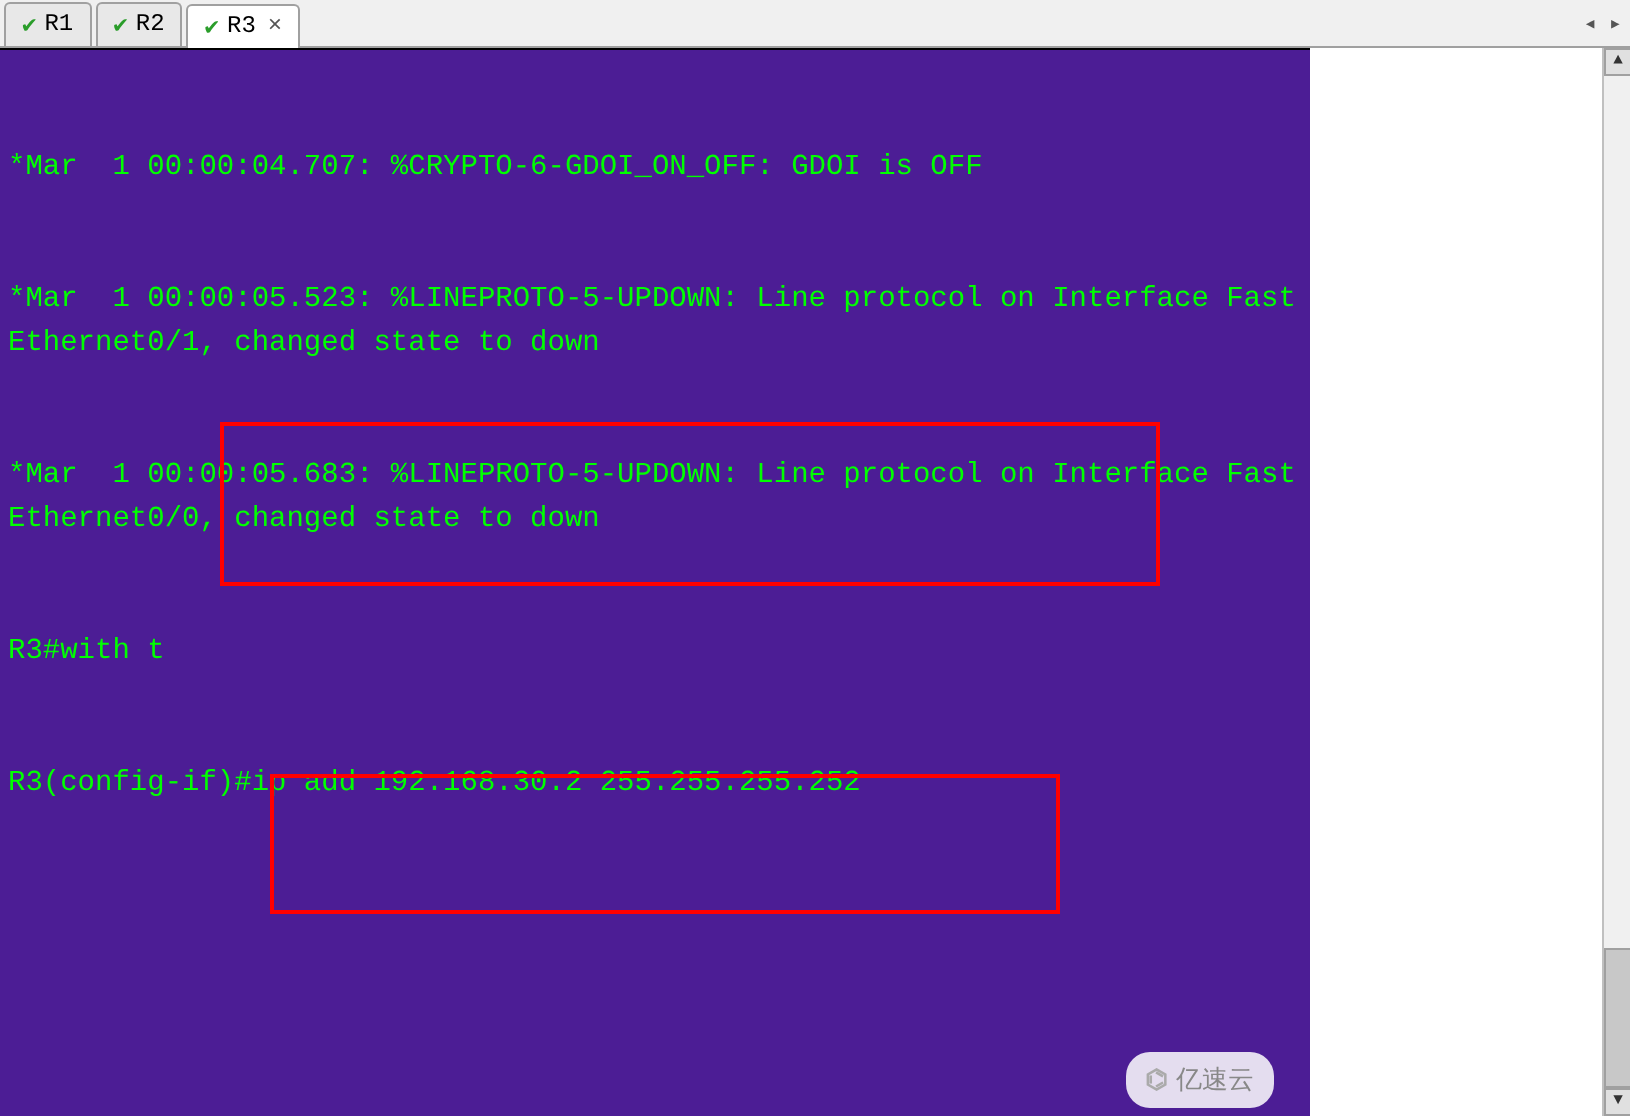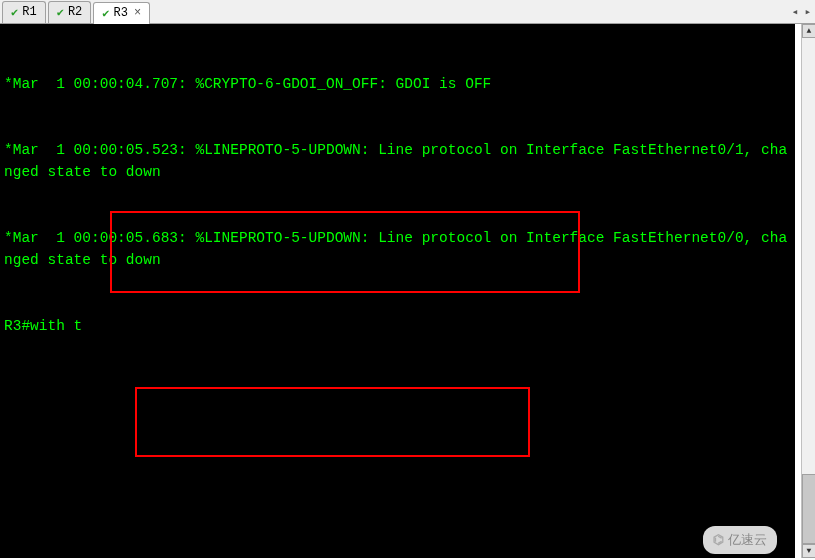--- a/index.html
+++ b/index.html
@@ -57,23 +57,23 @@
     .tabbar-right {
       margin-left: auto;
       display: flex;
       align-items: center;
       padding-right: 4px;
       gap: 6px;
       color: #555;
       font-size: 11px;
     }
     .terminal {
-      background: #000000;
+      background: #4c1d95;
       color: #00ff00;
-      width: 795px;
+      width: 655px;
       height: 534px;
       padding: 4px 4px 12px 4px;
       white-space: pre-wrap;
       word-break: break-all;
       line-height: 22px;
       position: relative;
       border-top: 1px solid #000;
     }
     .terminal-line {
       display: block;
@@ -169,20 +169,21 @@
     <span>◂</span>
     <span>▸</span>
   </div>
 </div>
 
 <div class="terminal">
   <span class="terminal-line">*Mar  1 00:00:04.707: %CRYPTO-6-GDOI_ON_OFF: GDOI is OFF</span>
   <span class="terminal-line">*Mar  1 00:00:05.523: %LINEPROTO-5-UPDOWN: Line protocol on Interface FastEthernet0/1, changed state to down</span>
   <span class="terminal-line">*Mar  1 00:00:05.683: %LINEPROTO-5-UPDOWN: Line protocol on Interface FastEthernet0/0, changed state to down</span>
   <span class="terminal-line">R3#with t</span>
+  <span class="terminal-line">R3(config-if)#ip add 192.168.30.2 255.255.255.252</span>
   
   
   
   
   
   
   
   
   
   

